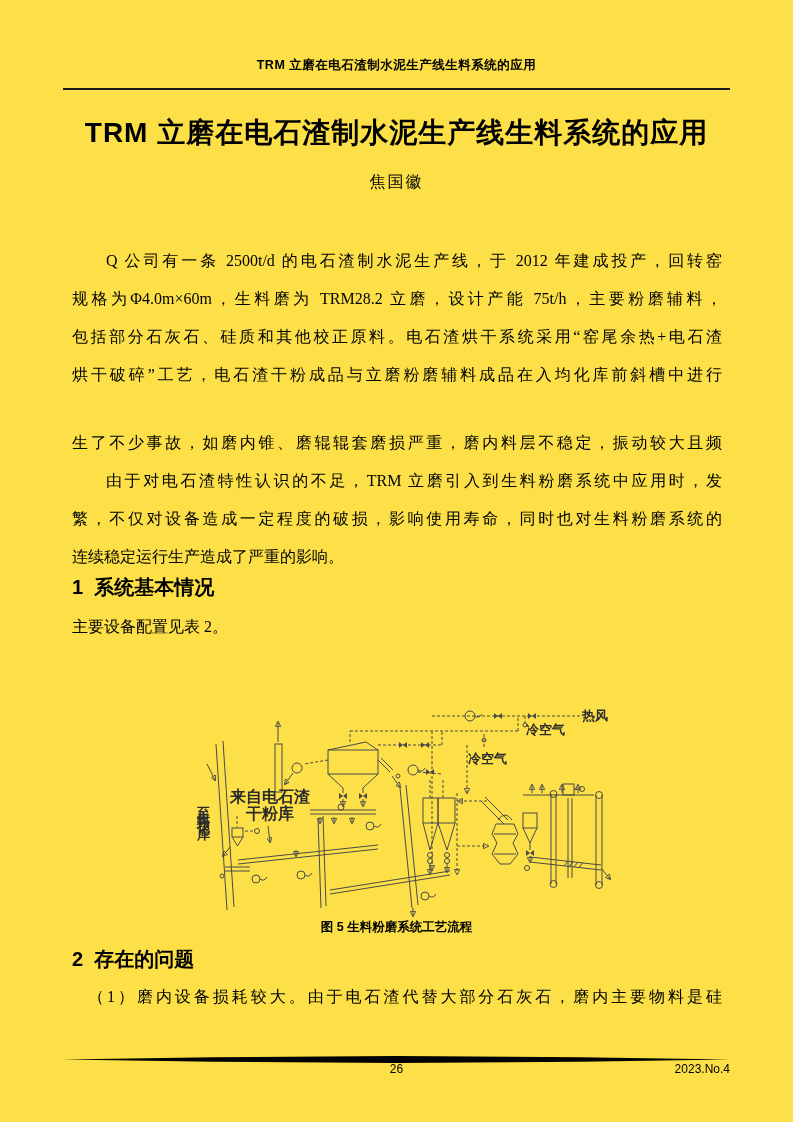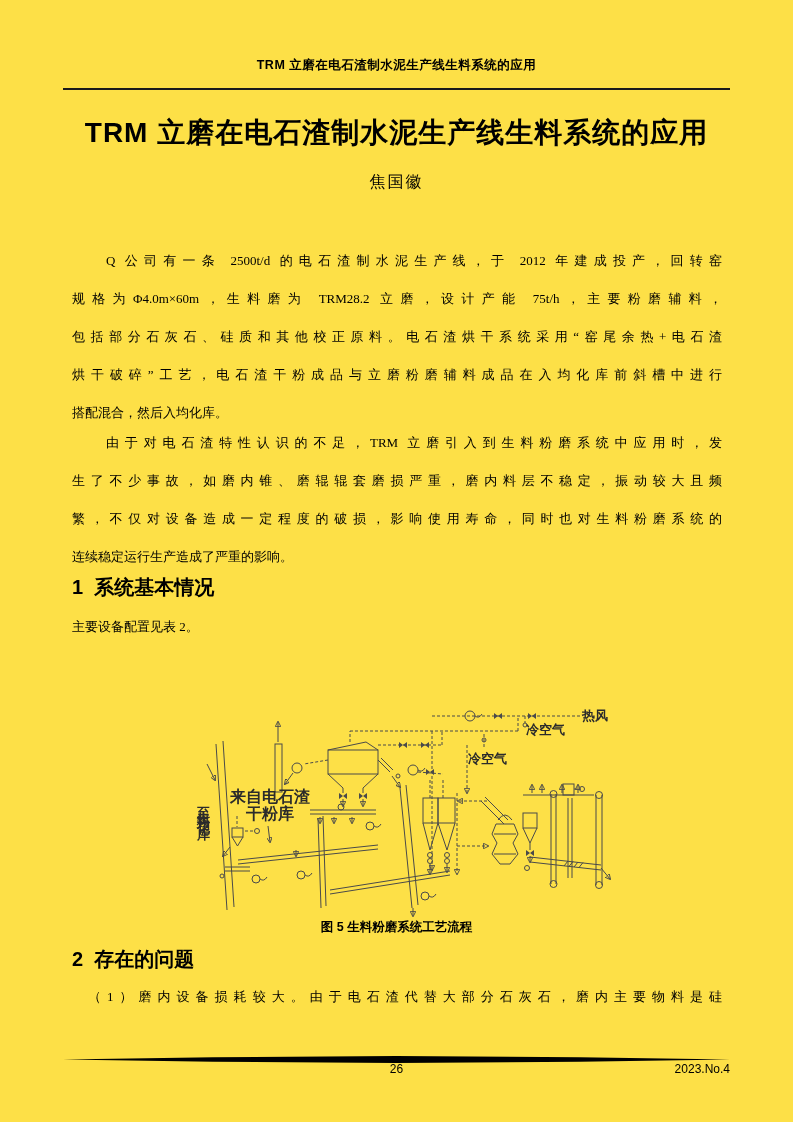--- a/index.html
+++ b/index.html
@@ -6,21 +6,21 @@
   .page{position:relative;width:793px;height:1122px;background:#fde047;margin:0 auto;overflow:hidden;
         font-family:"Liberation Serif",serif;color:#000;}
   .abs{position:absolute;}
   .ctr{left:0;width:793px;text-align:center;}
   .hdr{top:57px;font:bold 12.5px "Liberation Sans",sans-serif;letter-spacing:.5px;}
   .hdr-rule{top:88px;left:63px;width:667px;height:2px;background:#1a1a1a;}
   .title{top:114px;font:bold 28px "Liberation Sans",sans-serif;letter-spacing:1px;margin:0;}
   .author{top:172px;font:16px "Liberation Serif",serif;letter-spacing:2px;}
   .affil{top:199px;font:17px "Liberation Serif",serif;white-space:pre-wrap;}
   .para{position:absolute;left:72px;width:650px;}
-  .ln{font-size:13px;line-height:38px;white-space:normal;}
+  .ln{font-size:16px;line-height:38px;white-space:normal;}
   .j{text-align:justify;text-align-last:justify;}
   .lastln{text-align:left;}
   .ind{text-indent:34px;}
   .ind2{text-indent:16px;}
   .h{position:absolute;left:72px;font:bold 20px "Liberation Sans",sans-serif;white-space:pre-wrap;line-height:30px;}
   .fig{position:absolute;left:180px;top:698px;width:560px;height:224px;}
   .fig svg{position:absolute;left:0;top:0;}
   .figlabel{position:absolute;font-family:"Liberation Serif",serif;color:#2b2b2b;}
   .lbl-vert{left:14px;top:98px;writing-mode:vertical-rl;font-size:13px;letter-spacing:4px;font-weight:bold;}
   .lbl-from{left:40px;top:90px;width:100px;text-align:center;font-size:16px;line-height:17px;font-weight:bold;}
@@ -45,26 +45,25 @@
   <div class="abs hdr-rule"></div>
 
   <h1 class="abs ctr title">TRM 立磨在电石渣制水泥生产线生料系统的应用</h1>
   <div class="abs ctr author">焦国徽</div>
 
   <div class="para" style="top:242px">
     <div class="ln j ind">Q 公司有一条 2500t/d 的电石渣制水泥生产线，于 2012 年建成投产，回转窑</div>
     <div class="ln j">规格为Φ4.0m×60m，生料磨为 TRM28.2 立磨，设计产能 75t/h，主要粉磨辅料，</div>
     <div class="ln j">包括部分石灰石、硅质和其他校正原料。电石渣烘干系统采用“窑尾余热+电石渣</div>
     <div class="ln j">烘干破碎”工艺，电石渣干粉成品与立磨粉磨辅料成品在入均化库前斜槽中进行</div>
-    <div class="ln lastln">搭配混合，然后入均化库。</div>
   </div>
 
   <div class="para" style="top:424px">
+    <div class="ln j">生了不少事故，如磨内锥、磨辊辊套磨损严重，磨内料层不稳定，振动较大且频</div>
     <div class="ln j ind">由于对电石渣特性认识的不足，TRM 立磨引入到生料粉磨系统中应用时，发</div>
-    <div class="ln j">生了不少事故，如磨内锥、磨辊辊套磨损严重，磨内料层不稳定，振动较大且频</div>
     <div class="ln j">繁，不仅对设备造成一定程度的破损，影响使用寿命，同时也对生料粉磨系统的</div>
     <div class="ln lastln">连续稳定运行生产造成了严重的影响。</div>
   </div>
 
   <div class="h" style="top:572px">1  系统基本情况</div>
 
   <div class="para" style="top:608px">
     <div class="ln lastln">主要设备配置见表 2。</div>
   </div>
 

